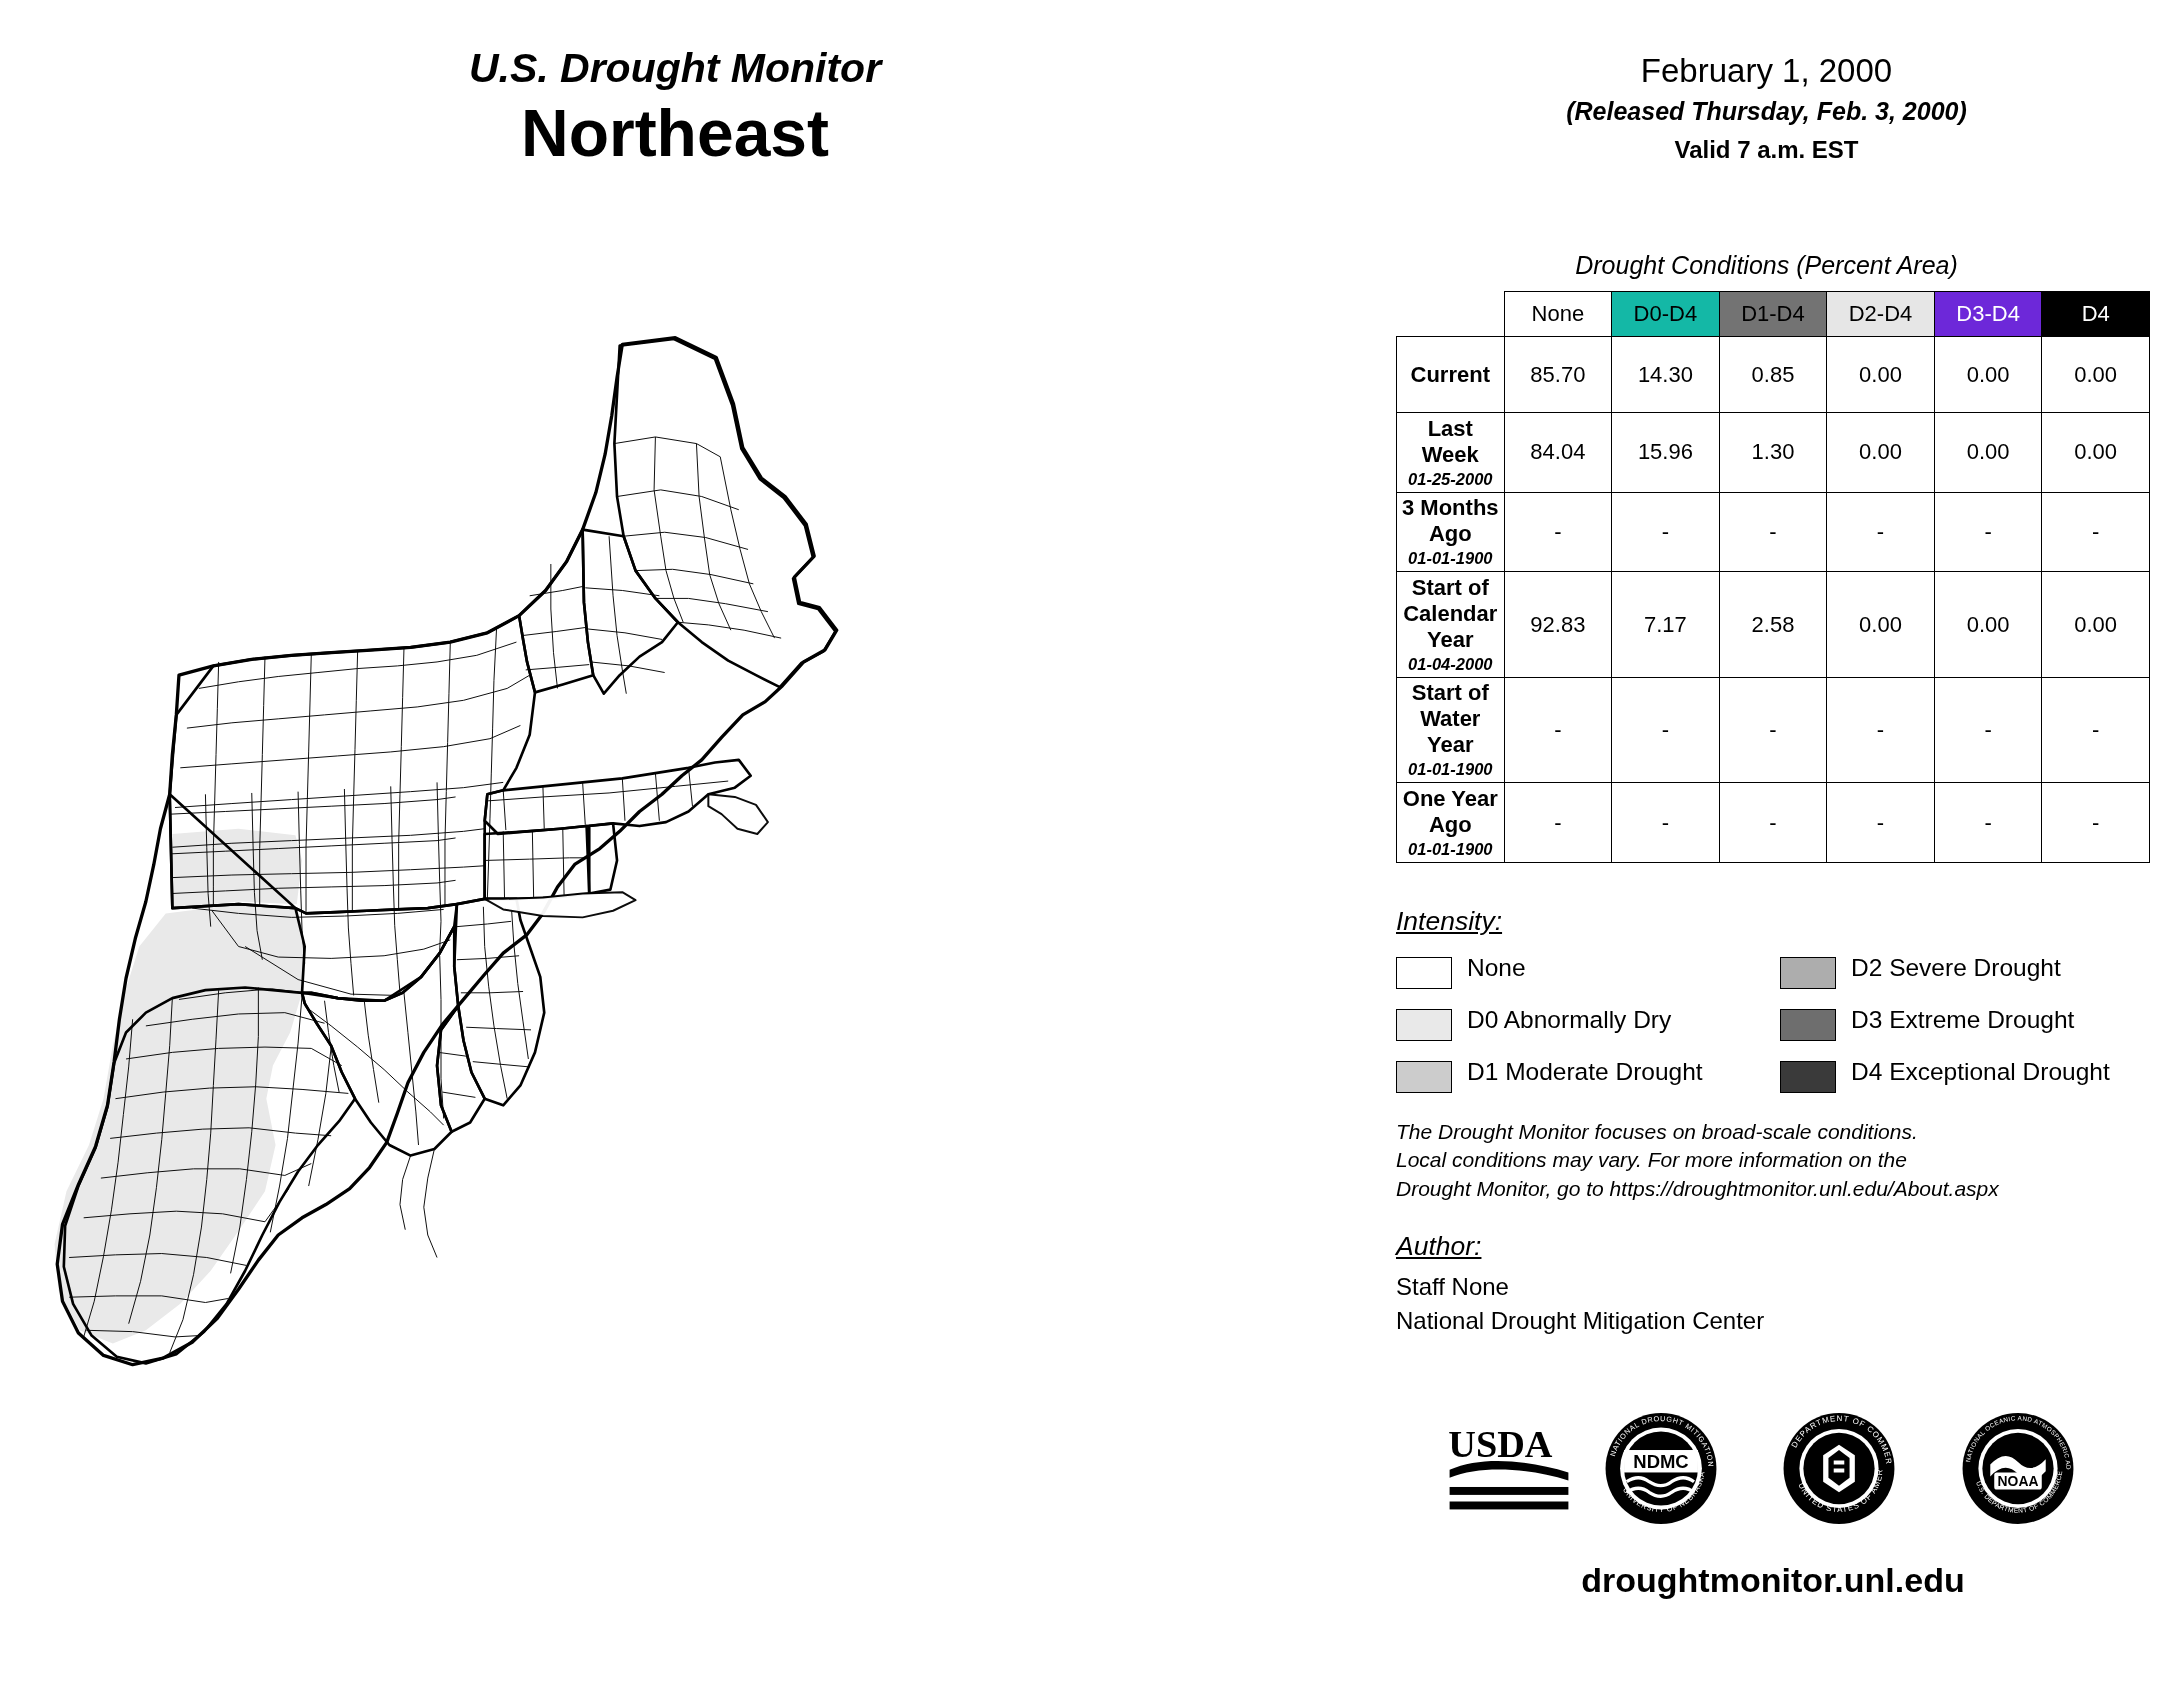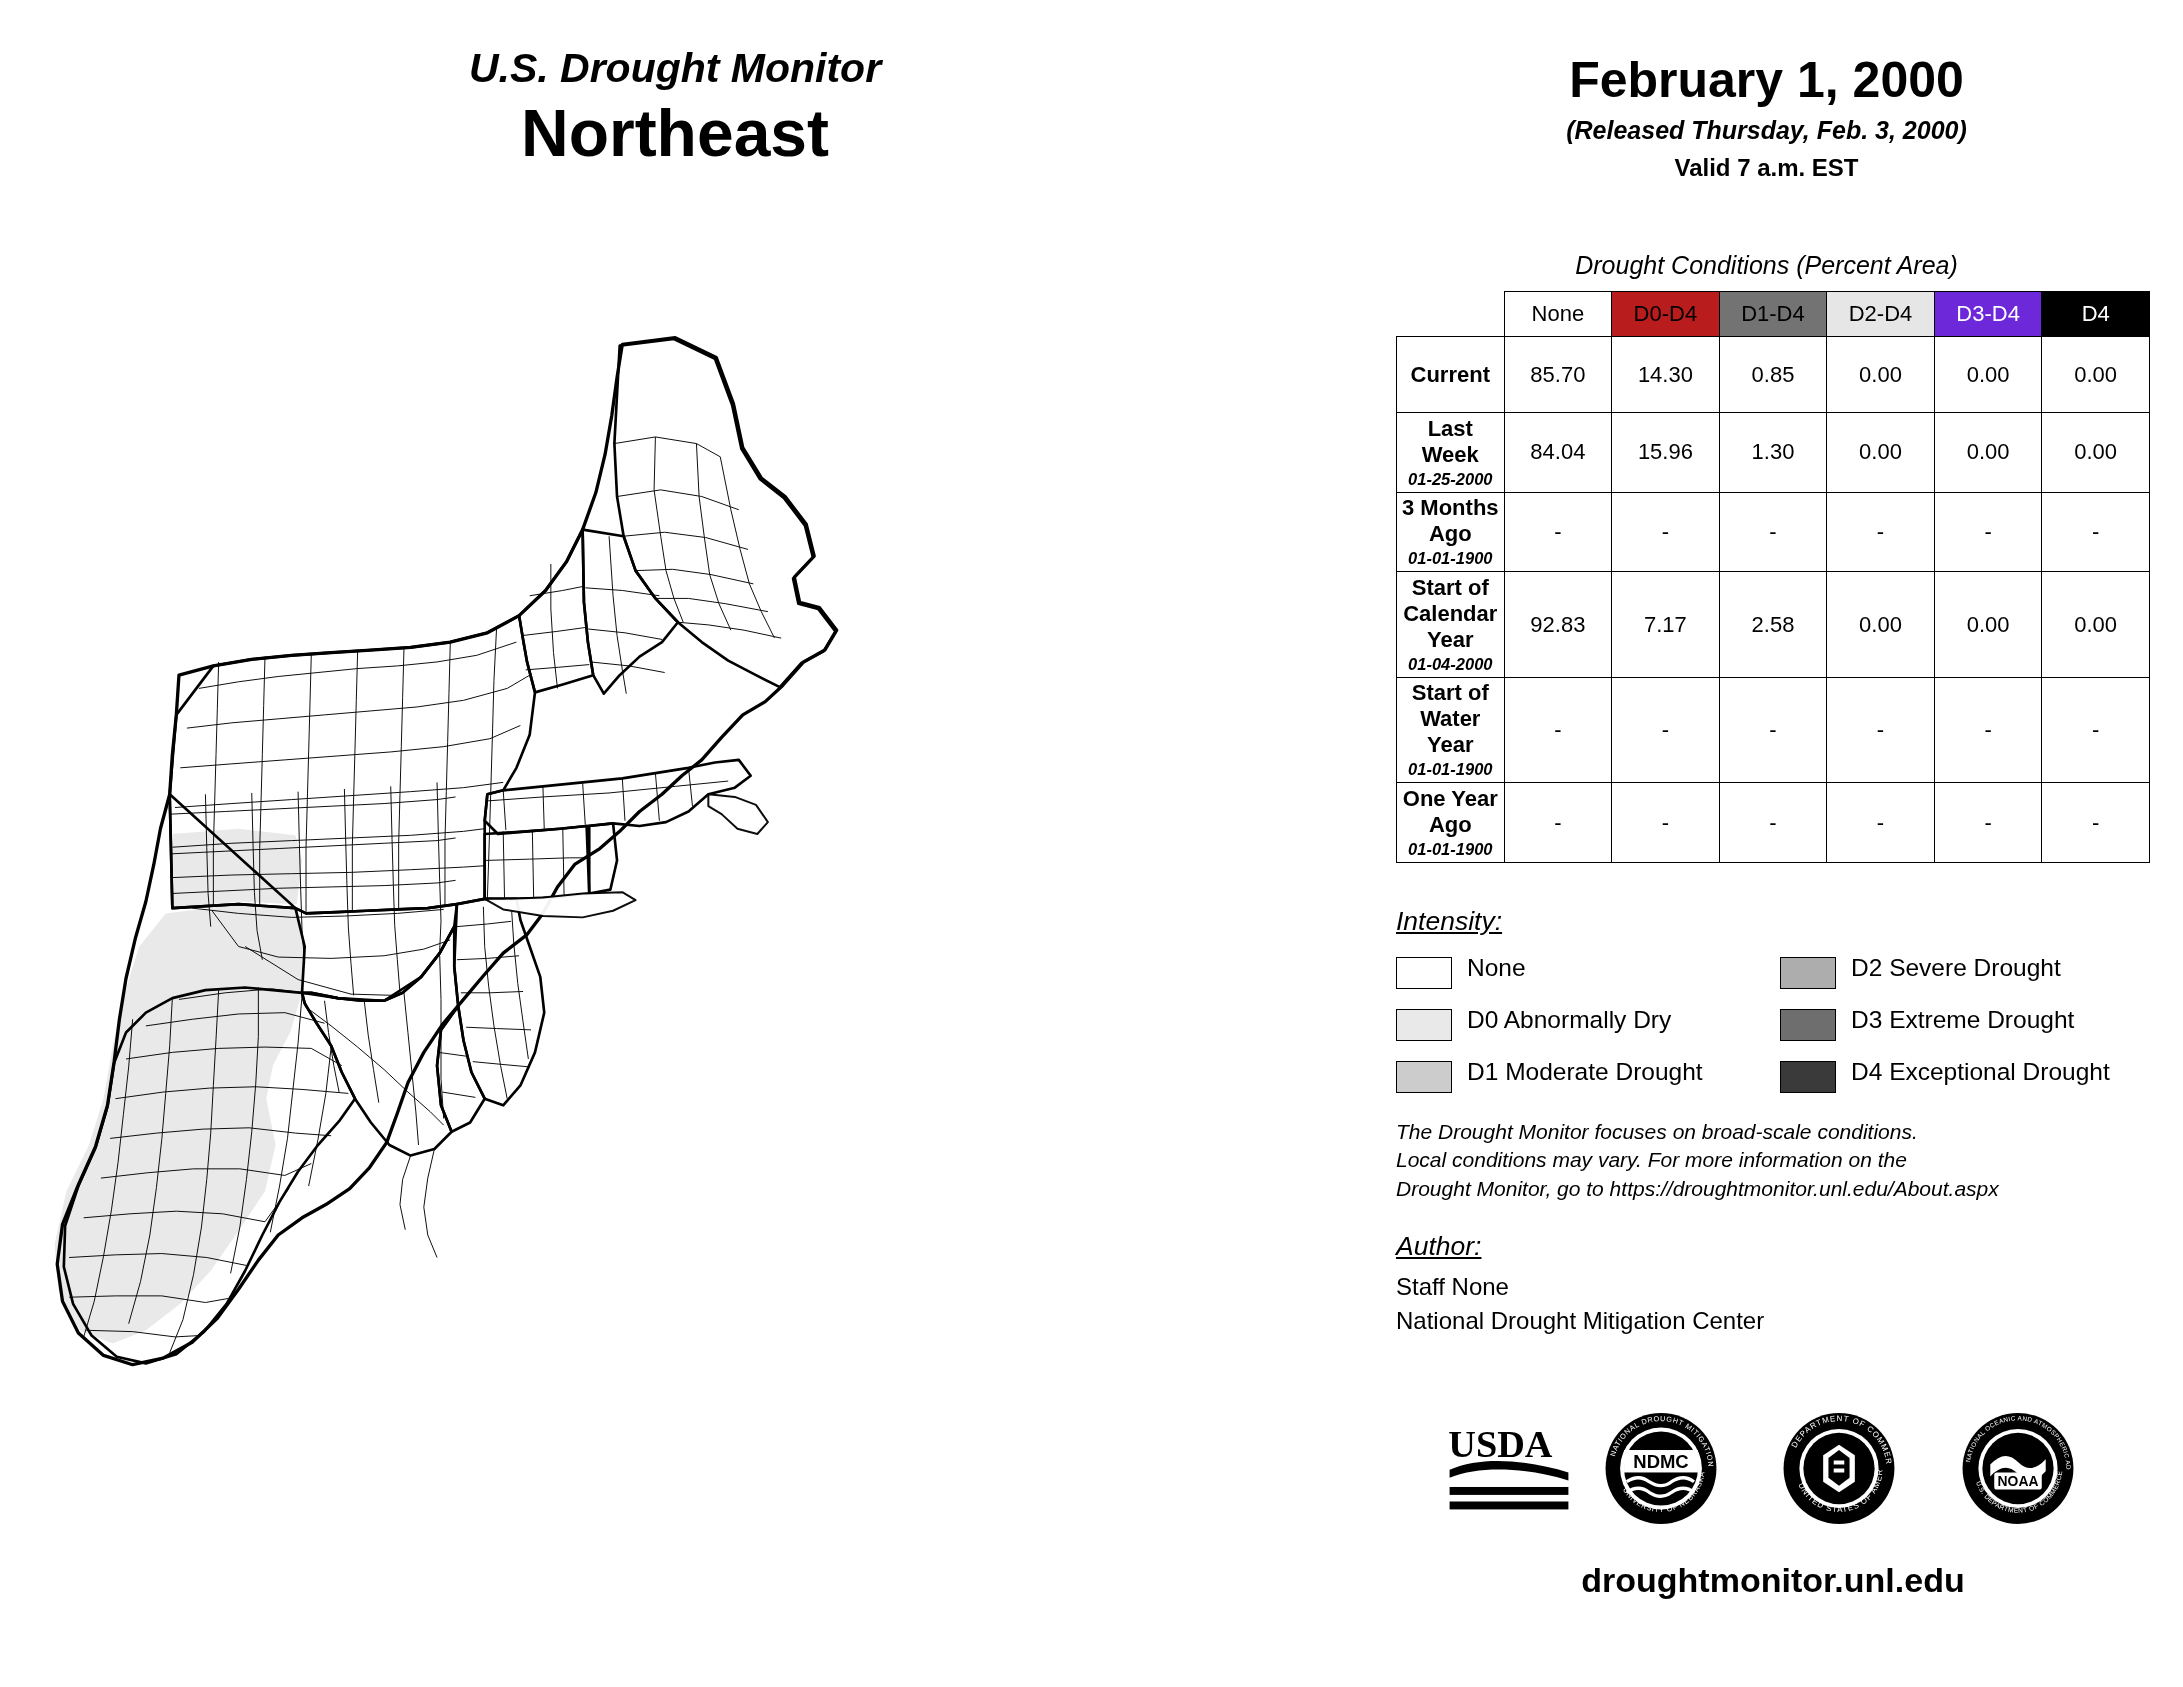--- a/index.html
+++ b/index.html
@@ -65,22 +65,22 @@
   }
 
   #date-block {
     position: absolute;
     left: 0;
     top: 53px;
     width: 781px;
     text-align: center;
   }
   #date-main {
-    font-size: 50px;
-    font-weight: bold;
+    font-size: 33px;
+    font-weight: normal;
     line-height: 1.1;
   }
   #date-released {
     font-size: 25px;
     font-weight: bold;
     font-style: italic;
     margin-top: 8px;
   }
   #date-valid {
     font-size: 24px;
@@ -119,21 +119,21 @@
     border: 1.3px solid #ffffff;
     border-right: 1.3px solid #000;
     border-bottom: 1.3px solid #000;
   }
   #cond-table thead th {
     height: 44px;
     font-size: 22px;
     font-weight: normal;
   }
   #cond-table thead th.h-none { background: #ffffff; color: #000; }
-  #cond-table thead th.h-d0   { background: #b91c1c; color: #000; }
+  #cond-table thead th.h-d0   { background: #14b8a6; color: #000; }
   #cond-table thead th.h-d1   { background: #737373; color: #000; }
   #cond-table thead th.h-d2   { background: #e6e6e6; color: #000; margin-left: 46px; }
   #cond-table thead th.h-d3   { background: #6d28d9; color: #ffffff; }
   #cond-table thead th.h-d4   { background: #000000; color: #ffffff; }
 
   #cond-table tbody td { height: 70px; margin-left: 32px; }
   #cond-table tbody td.rowlabel {
     font-weight: bold;
     font-size: 22px;
     line-height: 1.18;

